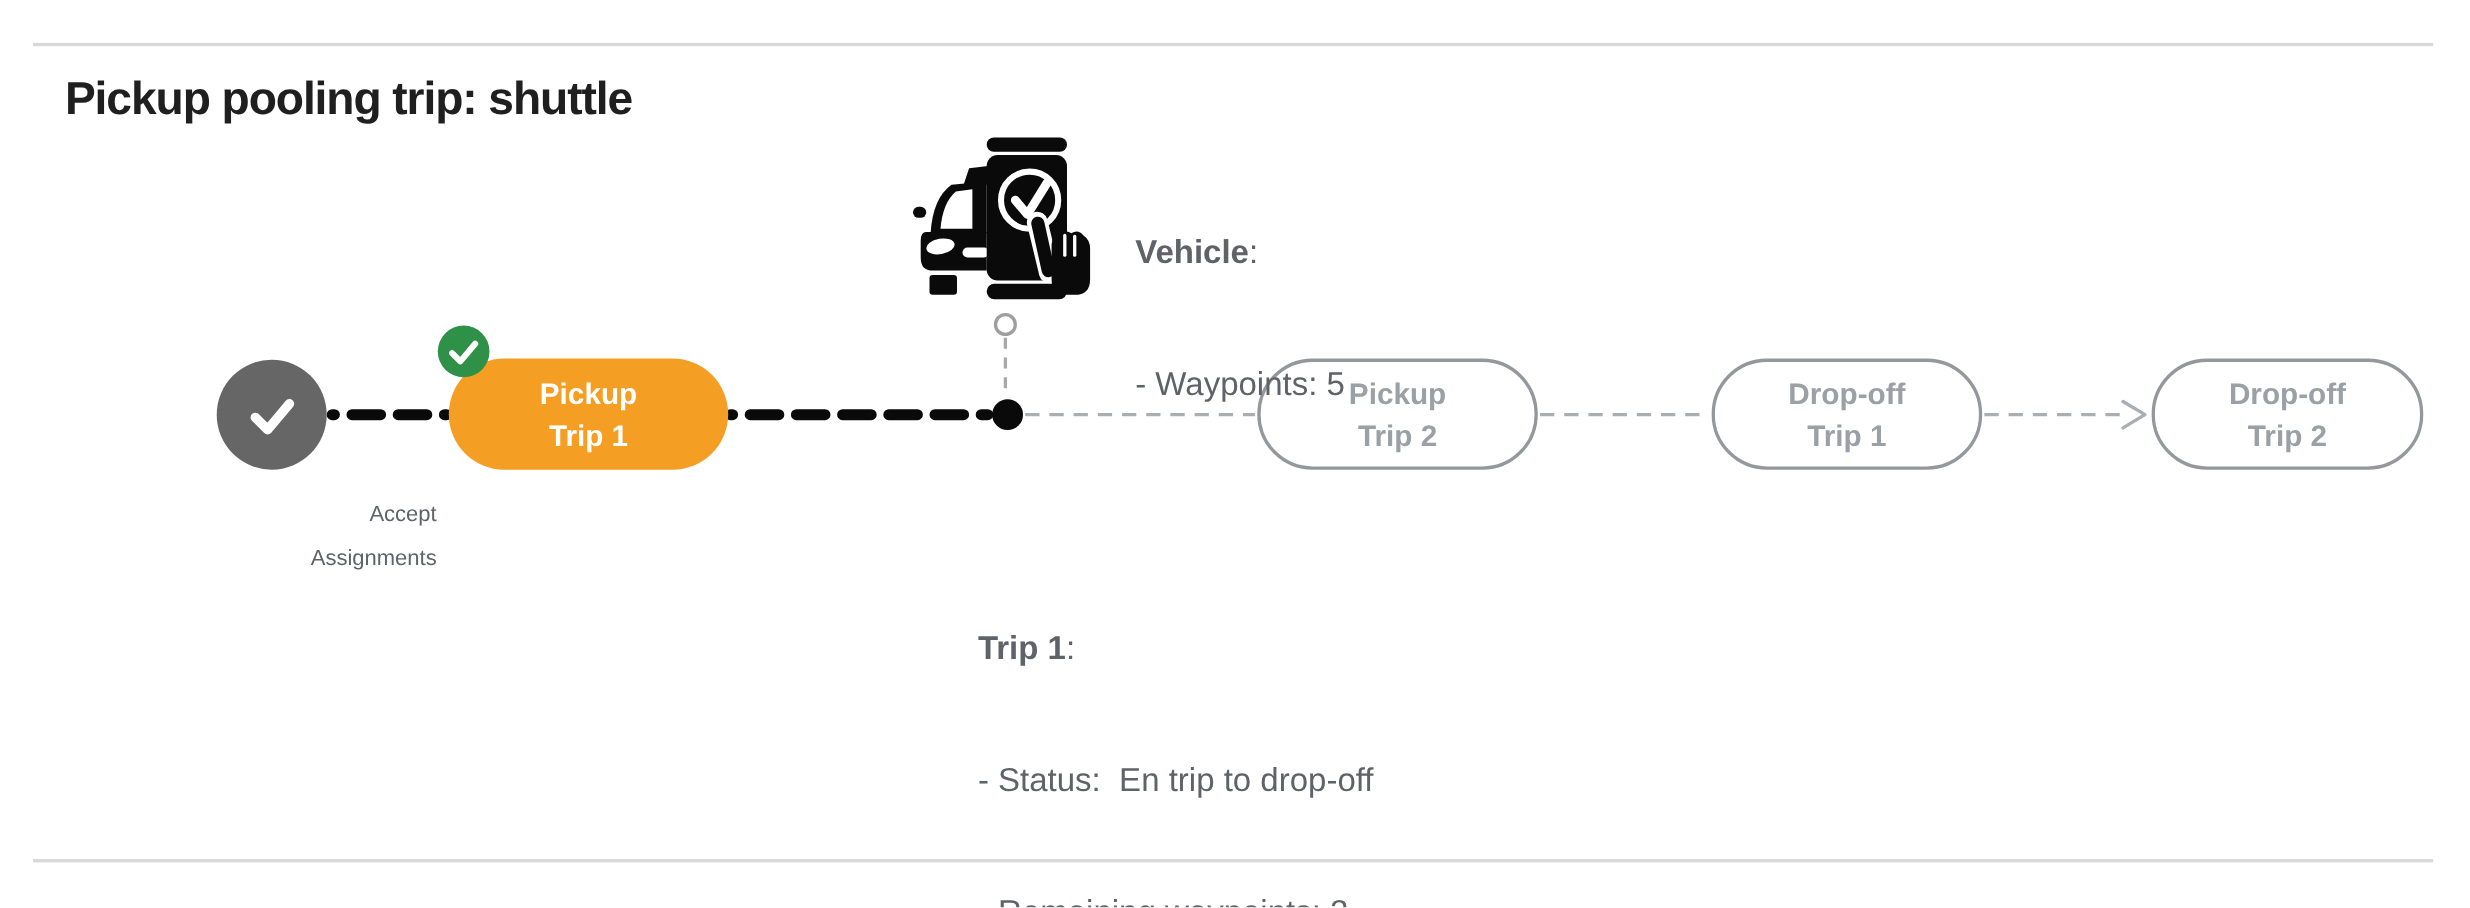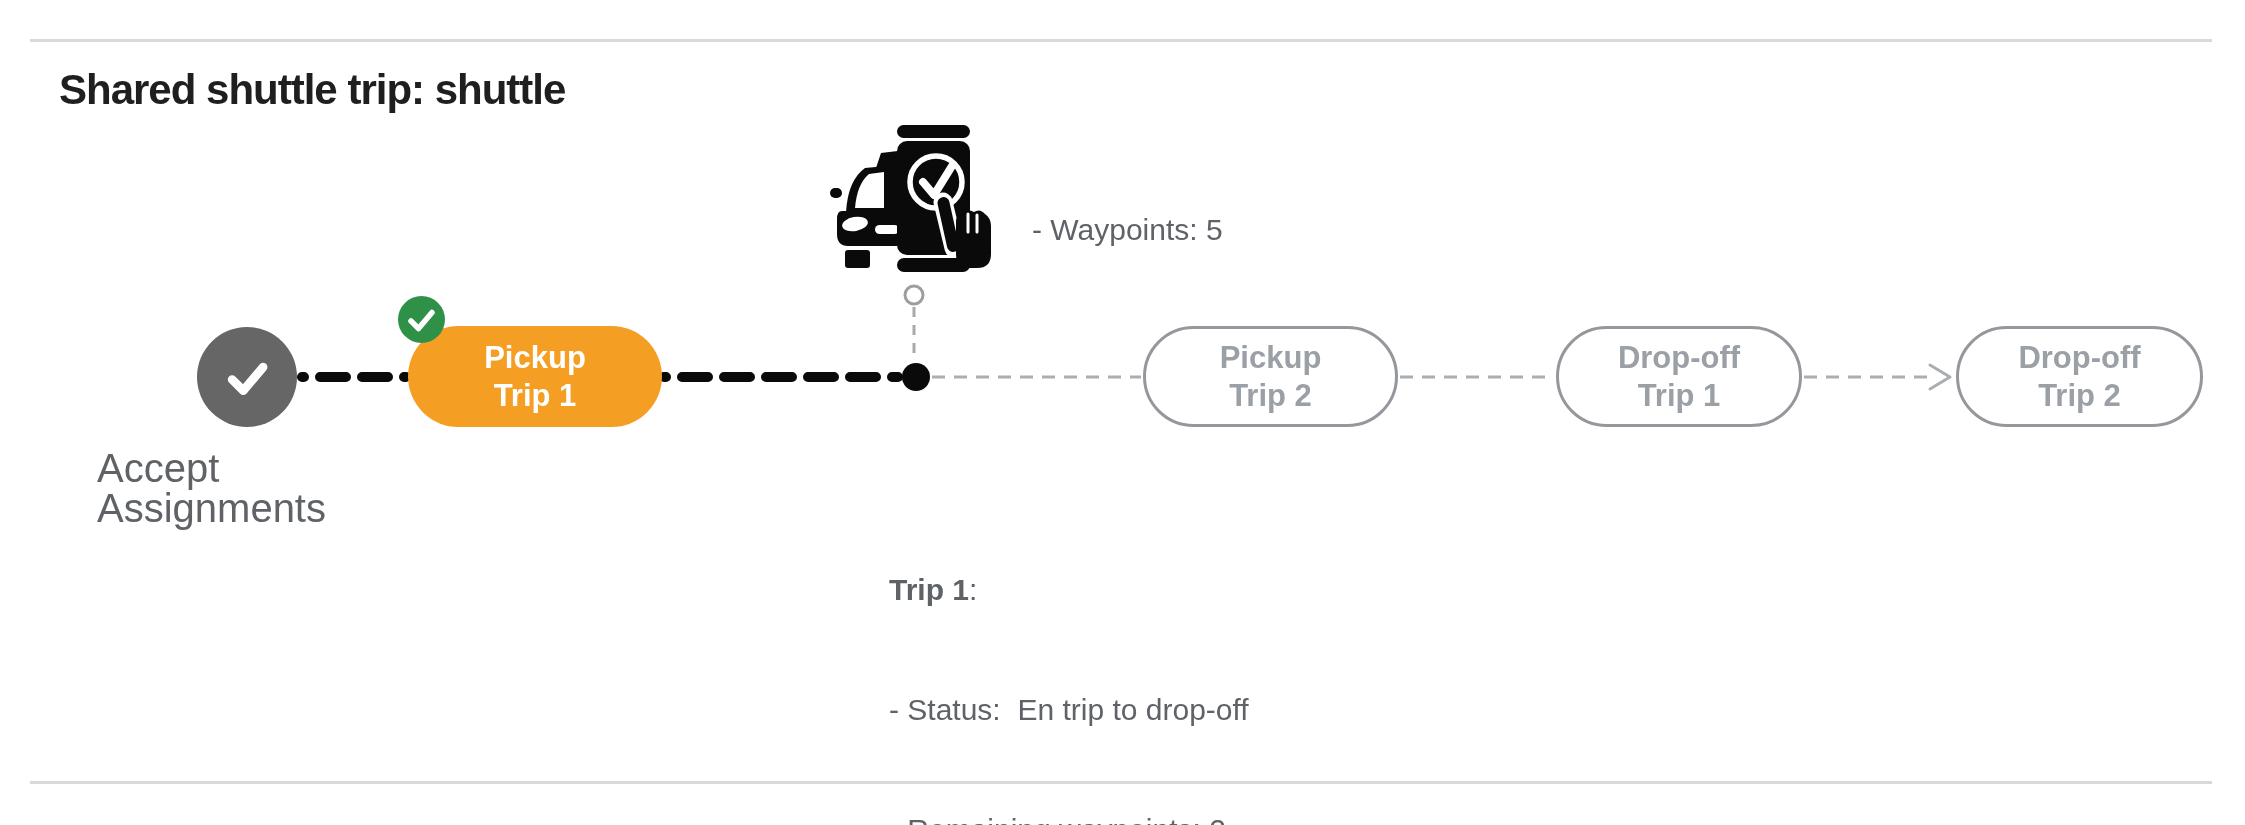--- a/index.html
+++ b/index.html
@@ -18,26 +18,26 @@
     font-size:42px;font-weight:700;color:#1f1f1f;letter-spacing:-1px;
   }
   svg.lines{position:absolute;left:0;top:0;}
   .node-circle{
     position:absolute;left:197px;top:327px;width:100px;height:100px;
     border-radius:50%;background:#666666;
     display:flex;align-items:center;justify-content:center;
   }
   .node-label{
     position:absolute;left:97px;top:448px;width:300px;
-    text-align:left;font-size:40px;line-height:40px;color:#5f6368;
+    text-align:right;font-size:20px;line-height:40px;color:#5f6368;
   }
   .pill{
     position:absolute;top:326px;height:101px;border-radius:52px;
     display:flex;flex-direction:column;align-items:center;justify-content:center;
-    font-size:31px;font-weight:700;line-height:38px;text-align:right;
+    font-size:27px;font-weight:700;line-height:38px;text-align:right;
     box-sizing:border-box;
   }
   .pill.active{background:#f59e24;color:#ffffff;}
   .pill.upcoming{background:#ffffff;color:#9aa0a6;border:3px solid #94979c;}
   .pill-1{left:408px;width:254px;}
   .pill-2{left:1143px;width:255px;}
   .pill-3{left:1556px;width:246px;}
   .pill-4{left:1956px;width:247px;}
   .badge{
     position:absolute;left:398px;top:296px;width:47px;height:47px;
@@ -56,21 +56,21 @@
   .bold{font-weight:700;}
 </style>
 </head>
 <body>
 
 <div class="stage">
 
   <div class="rule top"></div>
   <div class="rule bottom"></div>
 
-  <div class="title">Shared shuttle trip: shuttle</div>
+  <div class="title">Pickup pooling trip: shuttle</div>
 
   <svg class="lines" width="2245" height="825" viewBox="0 0 2245 825">
     <line x1="302" y1="377" x2="406" y2="377" stroke="#0a0a0a" stroke-width="10" stroke-linecap="round" stroke-dasharray="26 16" stroke-dashoffset="24"></line>
     <line x1="664" y1="377" x2="898" y2="377" stroke="#0a0a0a" stroke-width="10" stroke-linecap="round" stroke-dasharray="26 16" stroke-dashoffset="24"></line>
     <circle cx="916" cy="377" r="14" fill="#0a0a0a"></circle>
     <circle cx="914" cy="295" r="9" fill="#ffffff" stroke="#9e9e9e" stroke-width="3"></circle>
     <line x1="914" y1="307" x2="914" y2="360" stroke="#a9a9a9" stroke-width="3" stroke-dasharray="10 8"></line>
     <line x1="932" y1="377" x2="1141" y2="377" stroke="#aaaeb3" stroke-width="3" stroke-dasharray="13 9"></line>
     <line x1="1400" y1="377" x2="1554" y2="377" stroke="#aaaeb3" stroke-width="3" stroke-dasharray="13 9"></line>
     <line x1="1804" y1="377" x2="1934" y2="377" stroke="#aaaeb3" stroke-width="3" stroke-dasharray="13 9"></line>
@@ -127,20 +127,21 @@
     <path d="M95,72 L106,85 L124,56" fill="none" stroke="#ffffff" stroke-width="8" stroke-linecap="round" stroke-linejoin="round"></path>
 
     <line x1="115" y1="92" x2="126" y2="138" stroke="#ffffff" stroke-width="19" stroke-linecap="round"></line>
     <line x1="115.5" y1="93" x2="125" y2="136" stroke="#0a0a0a" stroke-width="12" stroke-linecap="round"></line>
     <path d="M128,112 Q128,104 136,104 Q140,98 146,102 Q152,98 157,104 Q163,108 163,116 L163,144 Q163,158 149,158 L141,158 Q128,158 128,144 Z" fill="#0a0a0a"></path>
     <line x1="140" y1="104" x2="140" y2="122" stroke="#ffffff" stroke-width="3" stroke-linecap="round"></line>
     <line x1="149" y1="105" x2="149" y2="122" stroke="#ffffff" stroke-width="3" stroke-linecap="round"></line>
   </svg>
 
   <div class="vehicle-info">
+    <div><span class="bold">Vehicle</span><span>:</span></div>
     <div>- Waypoints: 5</div>
   </div>
 
   <div class="trip-info">
     <div><span class="bold">Trip 1</span><span>:</span></div>
     <div>- Status:  En trip to drop-off</div>
     <div>- Remaining waypoints: 2</div>
     
     
     

